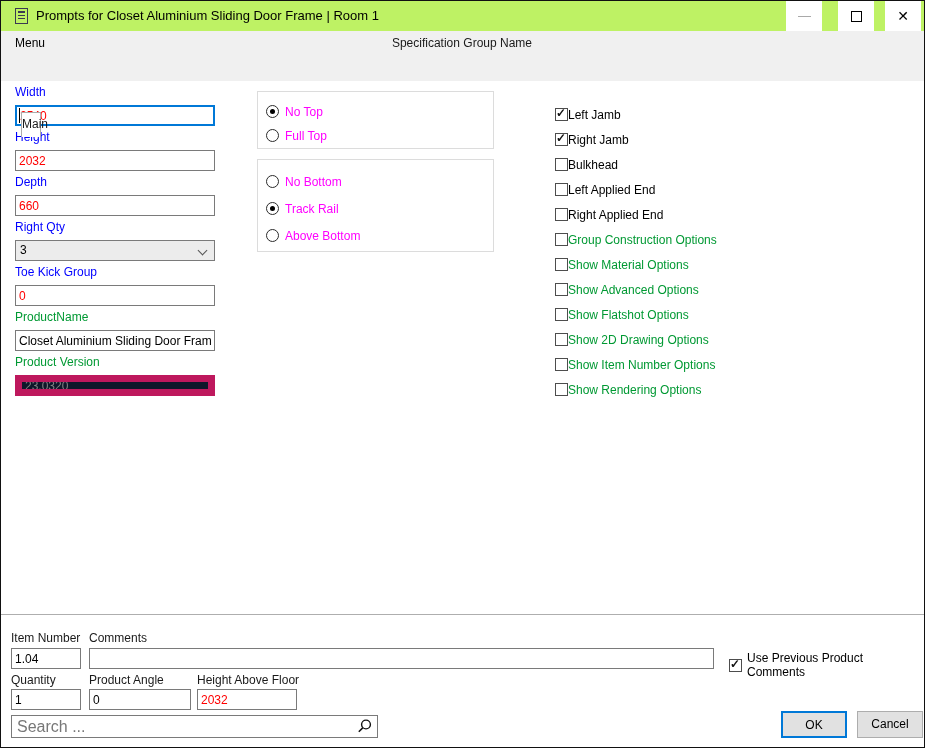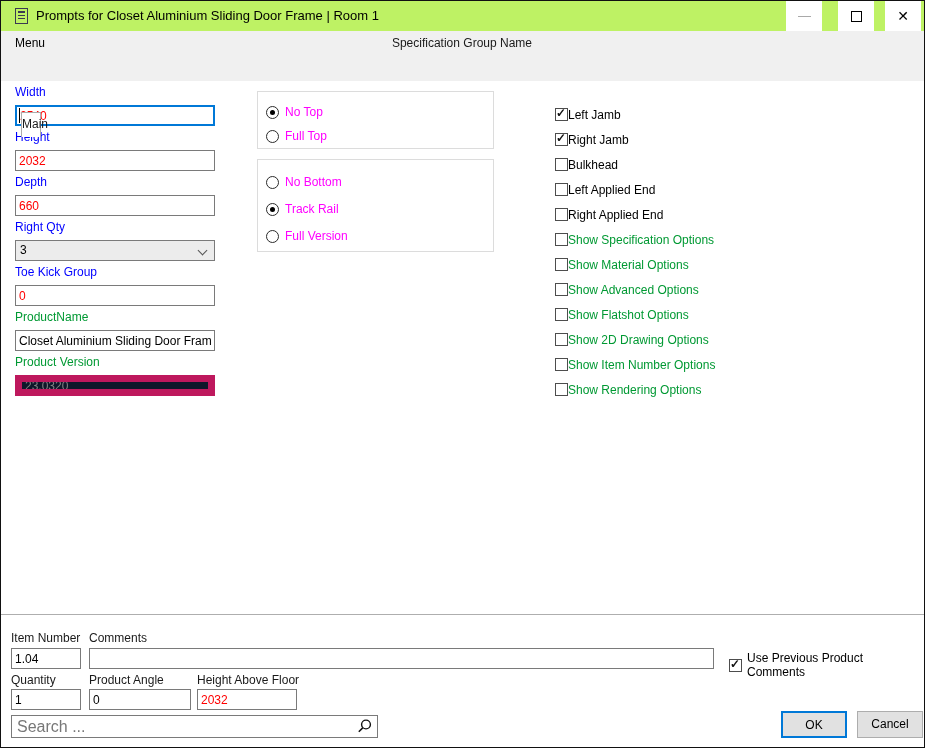--- a/index.html
+++ b/index.html
@@ -45,21 +45,21 @@
   .tb.disabled { background:#0f172a; border:7px solid #be185d; }
   .caret { position:absolute; left:17px; top:27px; width:1px; height:15px; background:#000; }
 
   .combo { position:absolute; left:13px; width:200px; height:21px; border:1px solid #7a7a7a; background:#ececec; line-height:19px; padding-left:4px; }
   .combo .chev { position:absolute; right:8px; top:6px; width:7px; height:7px; border-right:1px solid #555; border-bottom:1px solid #555; transform:rotate(45deg); }
 
   .groupbox { position:absolute; left:255px; width:237px; border:1px solid #dcdcdc; background:#fff; }
   .gb-top { top:10px; height:58px; }
   .gb-bottom { top:78px; height:93px; }
 
-  .radio-row { position:absolute; left:8px; display:flex; align-items:center; gap:6px; }
+  .radio-row { position:absolute; left:8px; display:flex; align-items:flex-start; gap:6px; }
   .radio { width:13px; height:13px; border:1px solid #2b2b2b; border-radius:50%; background:#fff; position:relative; flex:none; }
   .radio.checked::after { content:""; position:absolute; left:3px; top:3px; width:5px; height:5px; border-radius:50%; background:#000; }
 
   .opt-row { position:absolute; left:553px; display:flex; align-items:center; height:15px; }
   .cb { width:13px; height:13px; border:1px solid #4d4d4d; background:#fff; position:relative; flex:none; }
   .cb.checked::after { content:"✓"; position:absolute; left:0px; top:-2px; font-size:12px; font-weight:bold; color:#111; line-height:13px; }
 
   
   .divider { position:absolute; left:0; top:613px; width:100%; height:1px; background:#aeaeae; }
   .foot-label { position:absolute; height:14px; line-height:14px; color:#1a1a1a; }
@@ -158,21 +158,21 @@
       <div class="radio-row" style="top:15px">
         <span class="radio"></span>
         <span style="color: rgb(255, 0, 255);">No Bottom</span>
       </div>
       <div class="radio-row" style="top:42px">
         <span class="radio checked"></span>
         <span style="color: rgb(255, 0, 255);">Track Rail</span>
       </div>
       <div class="radio-row" style="top:69px">
         <span class="radio"></span>
-        <span style="color: rgb(255, 0, 255);">Full Version</span>
+        <span style="color: rgb(255, 0, 255);">Above Bottom</span>
       </div>
     </div>
 
     <div class="opt-row" style="top:26px">
       <span class="cb checked"></span>
       <span style="color: rgb(0, 0, 0);">Left Jamb</span>
     </div>
     <div class="opt-row" style="top:51px">
       <span class="cb checked"></span>
       <span style="color: rgb(0, 0, 0);">Right Jamb</span>
@@ -184,21 +184,21 @@
     <div class="opt-row" style="top:101px">
       <span class="cb"></span>
       <span style="color: rgb(0, 0, 0);">Left Applied End</span>
     </div>
     <div class="opt-row" style="top:126px">
       <span class="cb"></span>
       <span style="color: rgb(0, 0, 0);">Right Applied End</span>
     </div>
     <div class="opt-row" style="top:151px">
       <span class="cb"></span>
-      <span style="color: rgb(0, 153, 51);">Show Specification Options</span>
+      <span style="color: rgb(0, 153, 51);">Group Construction Options</span>
     </div>
     <div class="opt-row" style="top:176px">
       <span class="cb"></span>
       <span style="color: rgb(0, 153, 51);">Show Material Options</span>
     </div>
     <div class="opt-row" style="top:201px">
       <span class="cb"></span>
       <span style="color: rgb(0, 153, 51);">Show Advanced Options</span>
     </div>
     <div class="opt-row" style="top:226px">

